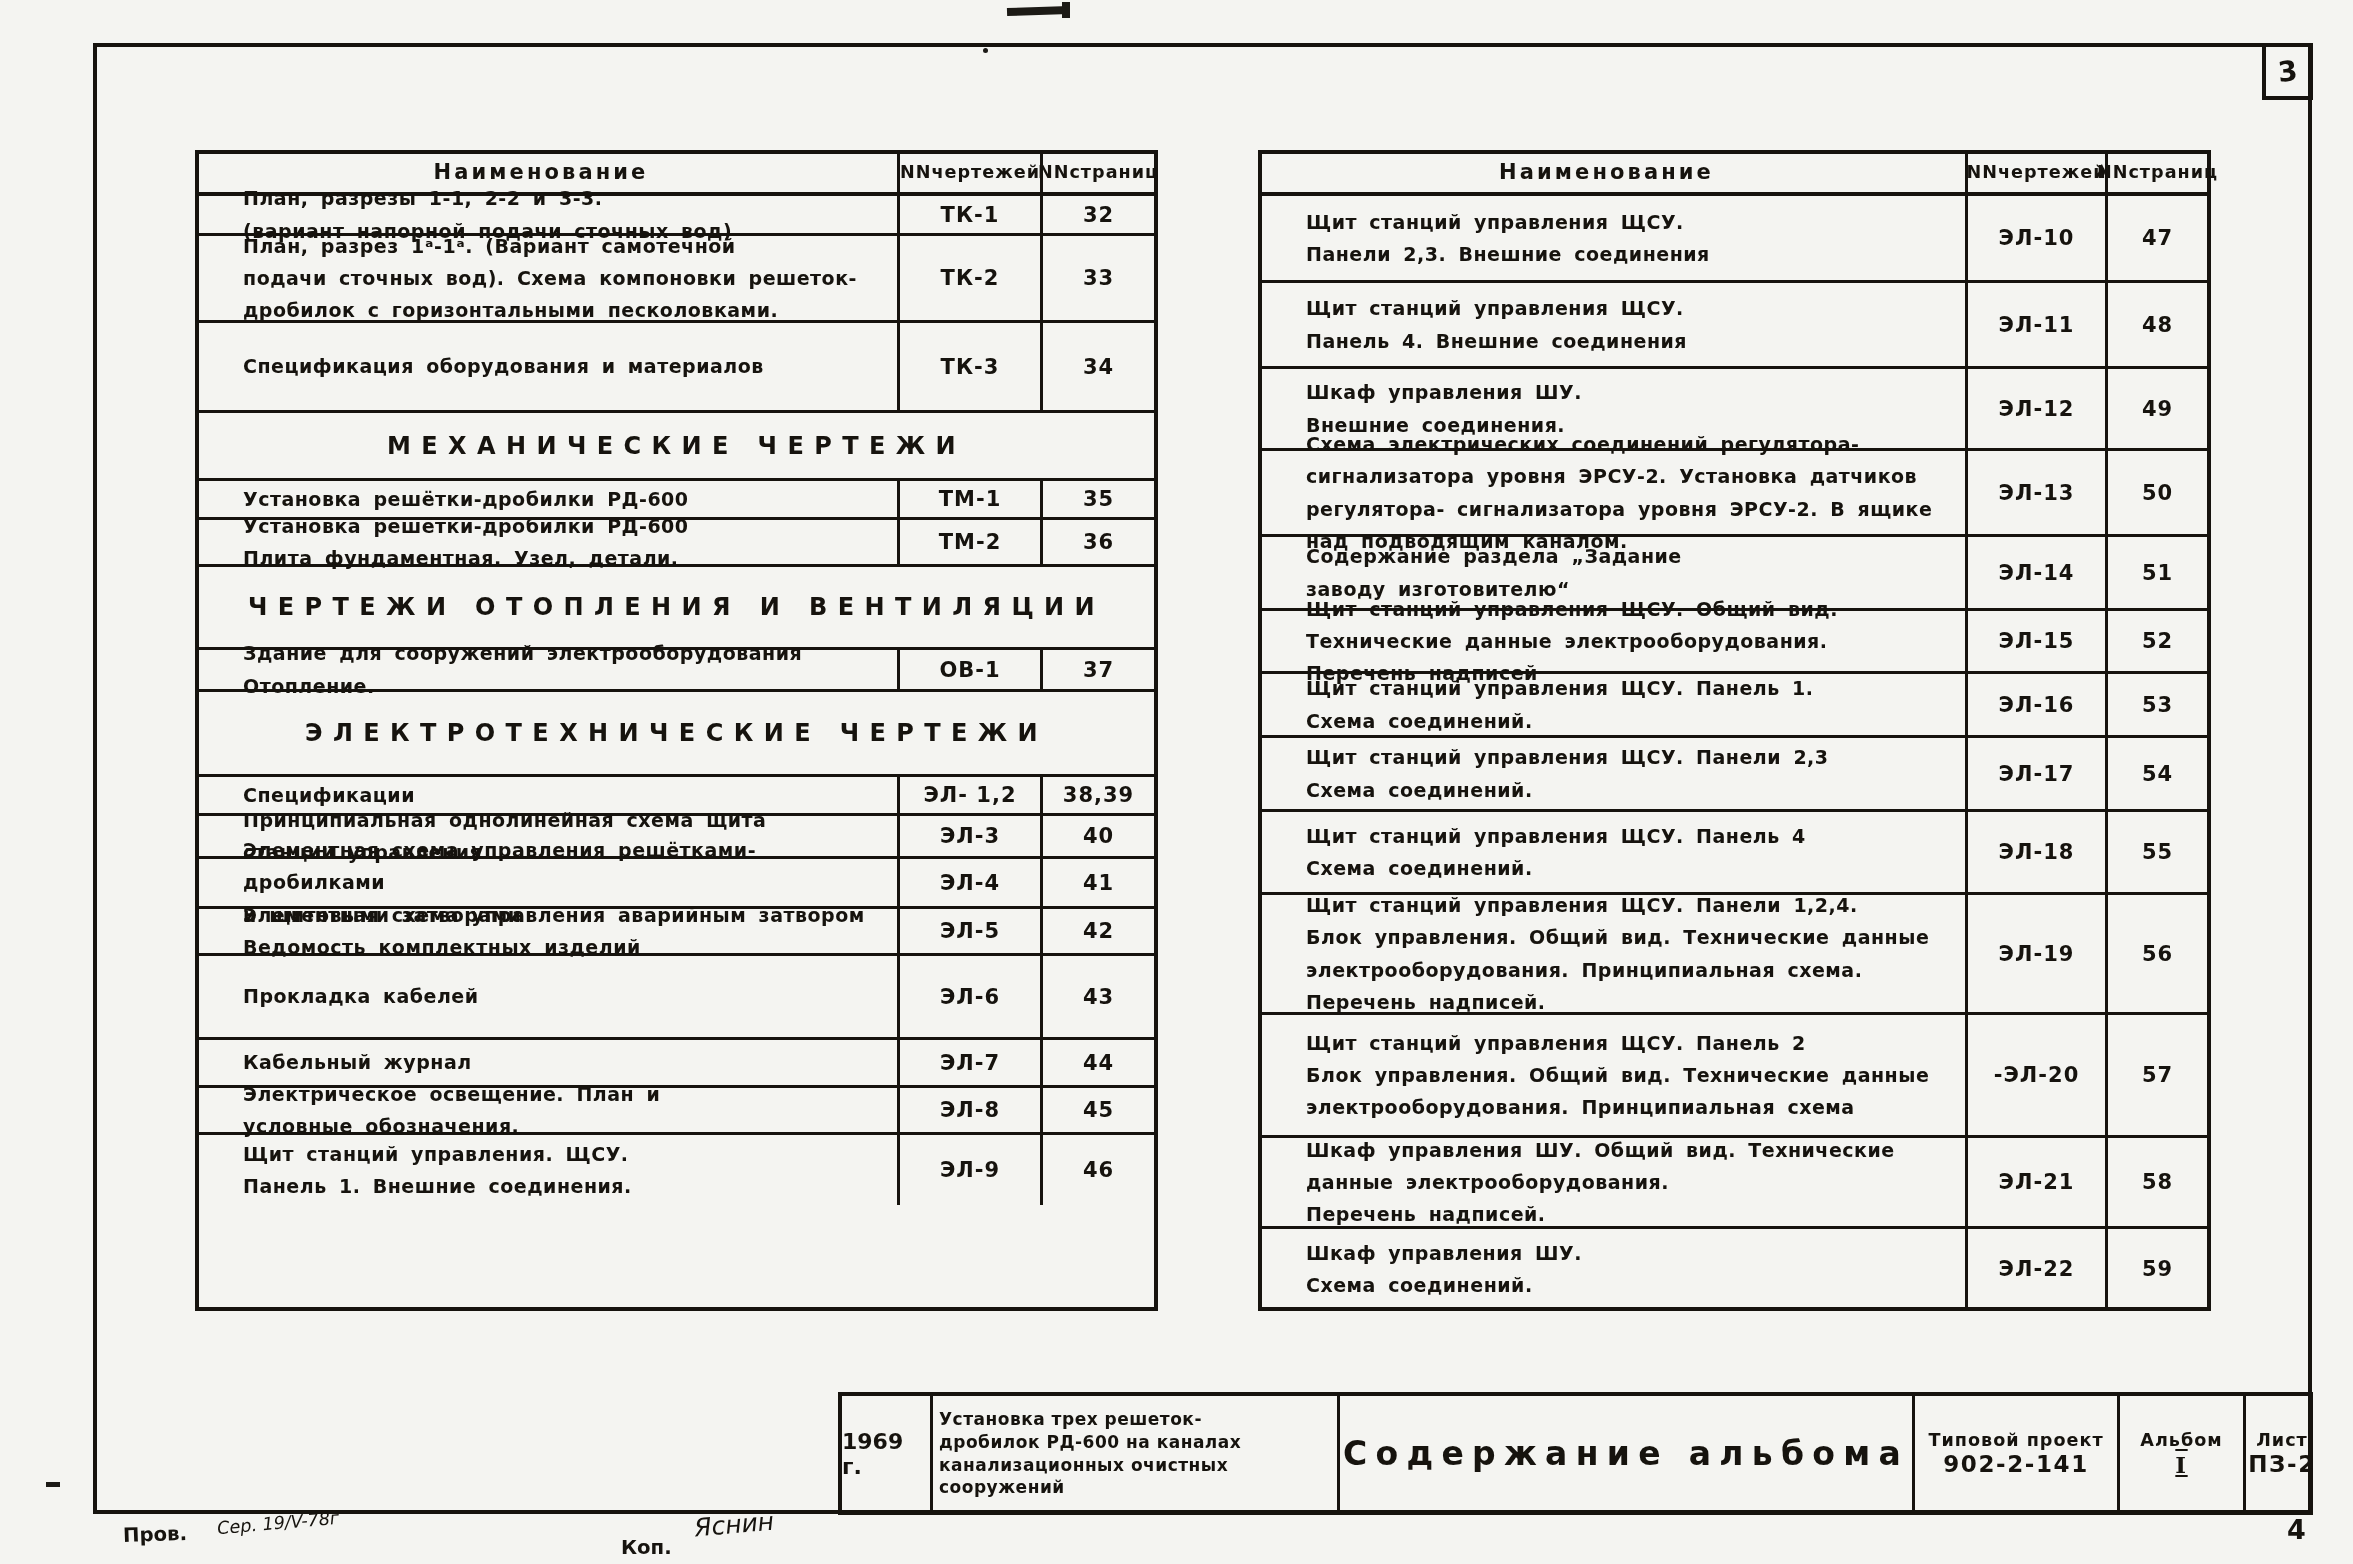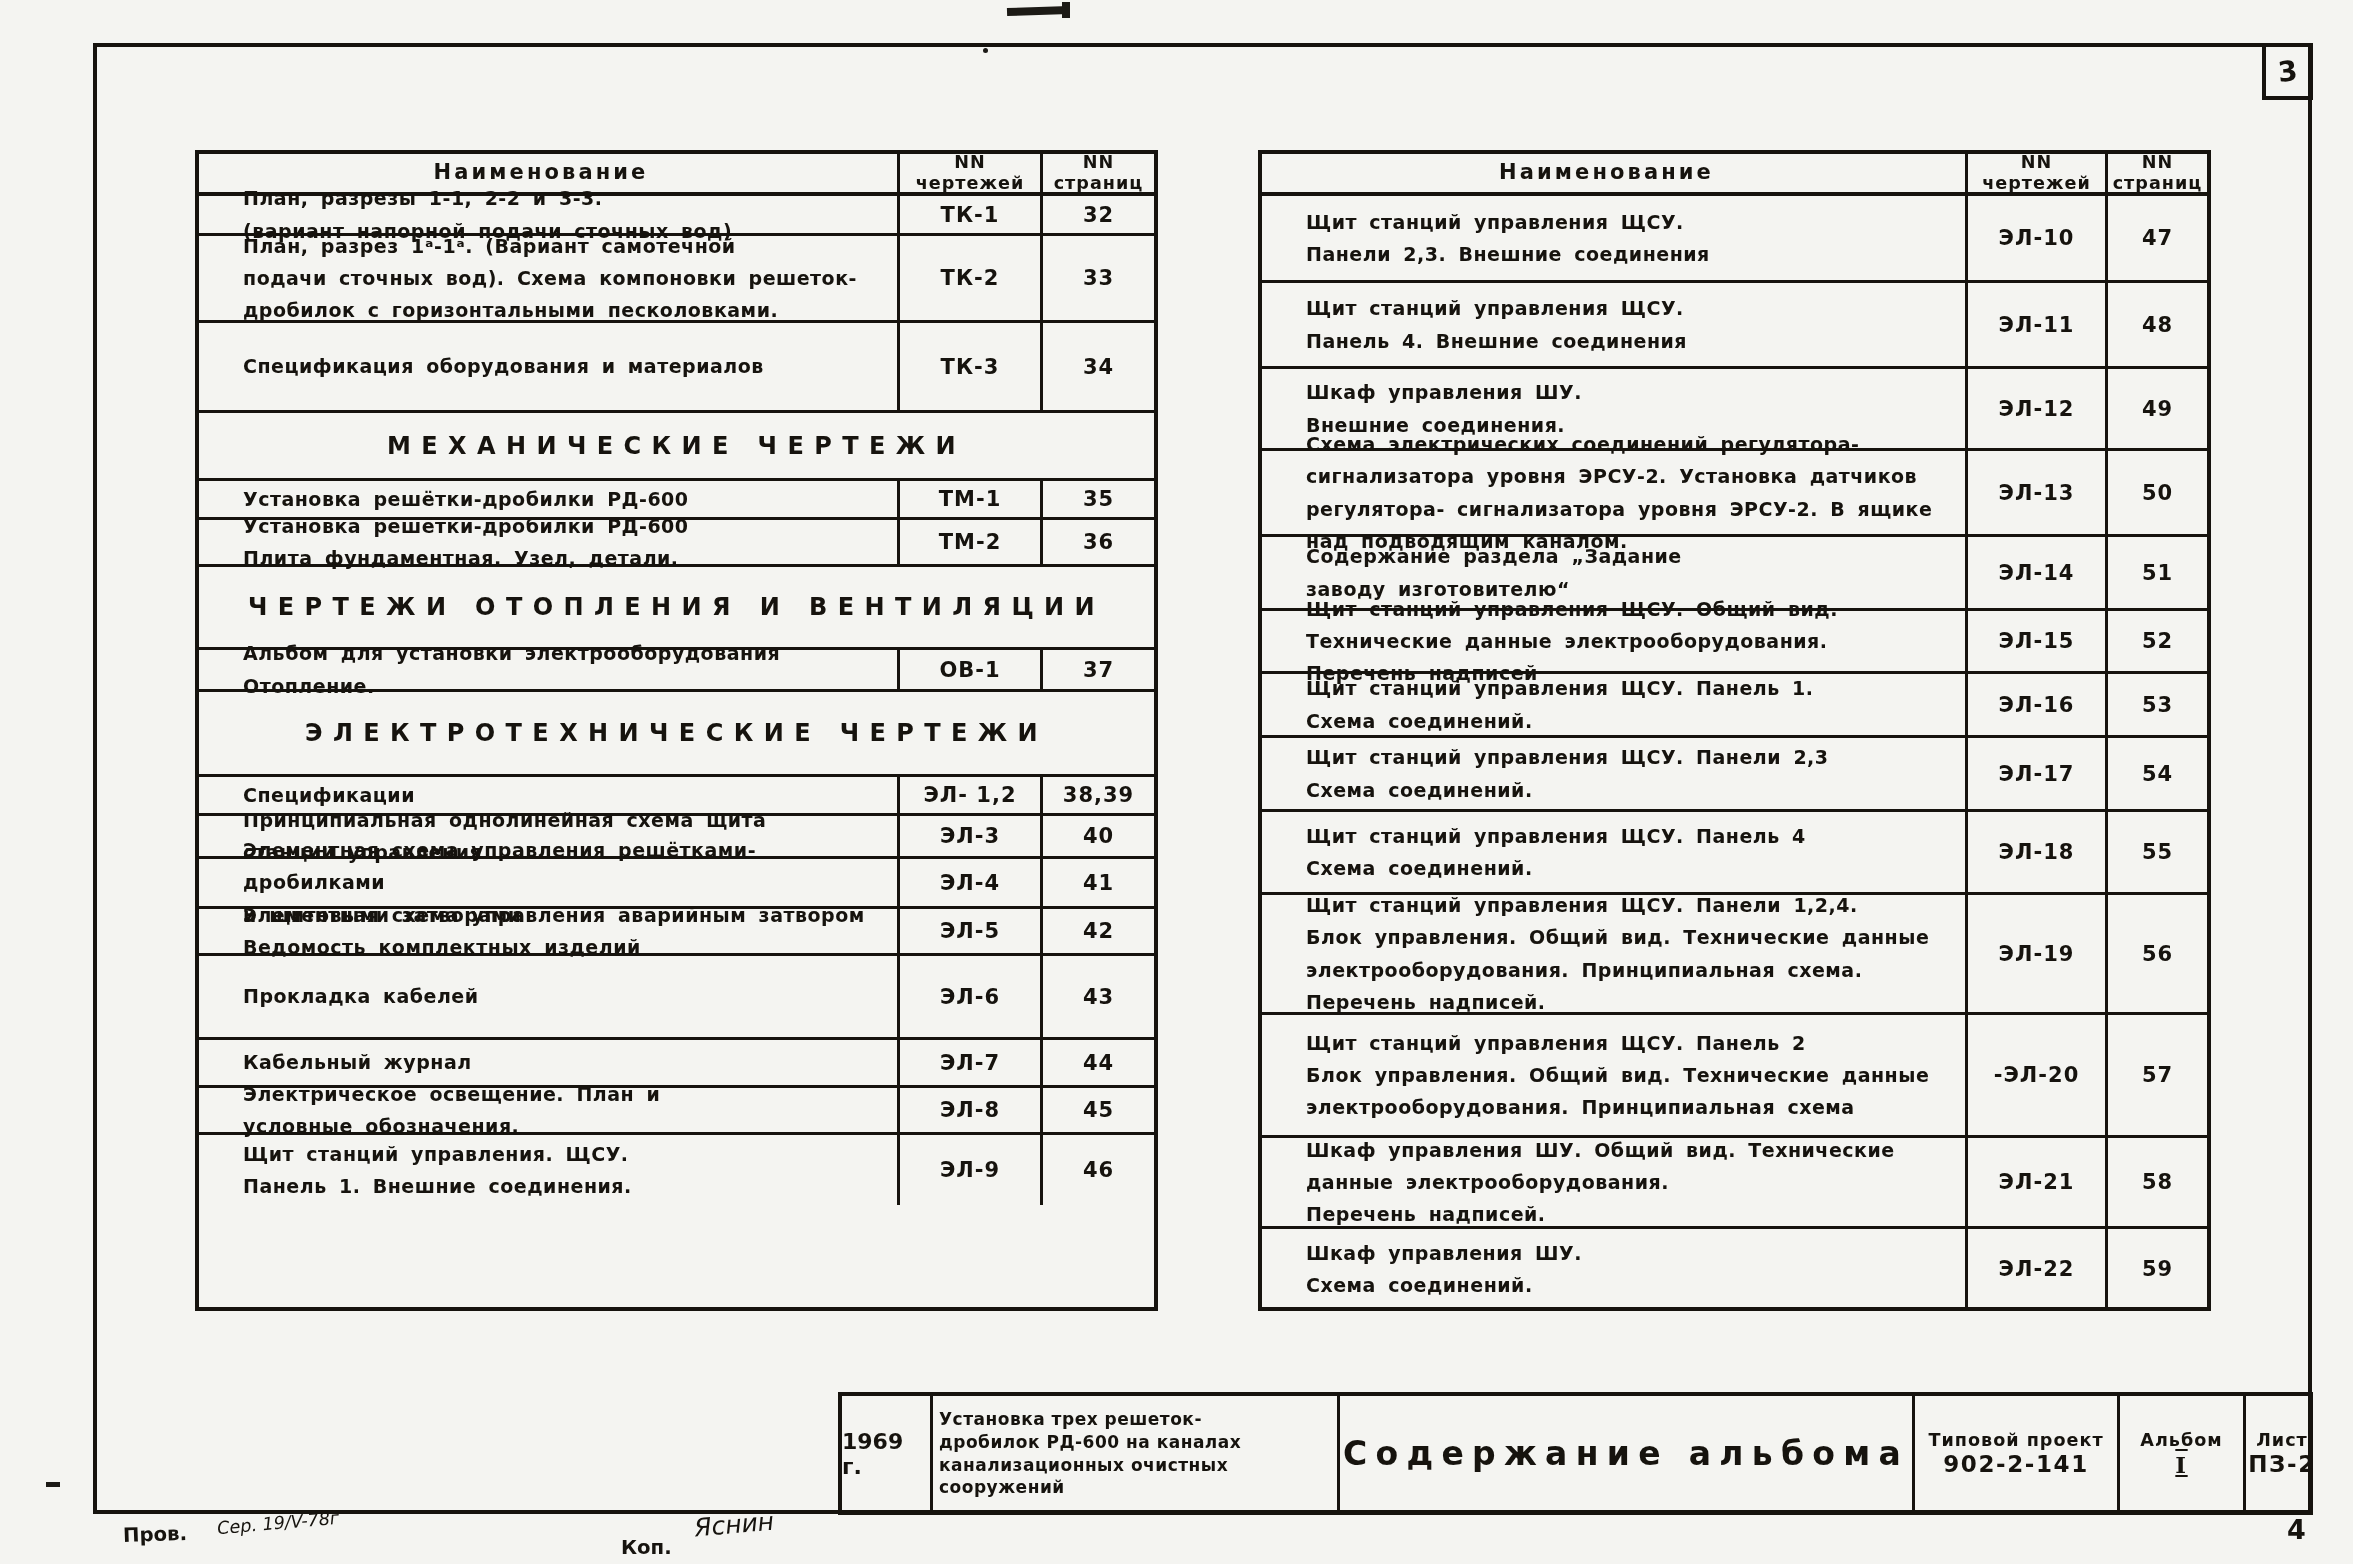--- a/index.html
+++ b/index.html
@@ -33,21 +33,21 @@
   .cn{justify-content:flex-start;padding-left:44px;padding-right:14px;
     text-align:left;font-size:19px;line-height:1.7;
     letter-spacing:0.5px;word-spacing:5.2px;white-space:pre-line;}
   .cd,.cp{font-size:21px;letter-spacing:1px;}
   .cp{border-right:none;}
   .sec{
     grid-column:1/-1;border-right:none;
     font-size:24px;letter-spacing:10.4px;white-space:nowrap;
   }
   .hd{font-size:21px;letter-spacing:3.1px;border-bottom:4.1px solid #16130e;}
-  .stack{display:flex;flex-direction:column;align-items:center;line-height:1.2;
+  .stack{display:flex;flex-direction:row;line-height:1.2;
     font-size:17.6px;letter-spacing:1px;}
   .b0{border-bottom:none;}
   
   .tblock{
     position:absolute;left:838px;top:1392px;width:1475px;height:123px;
     box-sizing:border-box;border:4.7px solid #16130e;display:grid;
     grid-template-columns:91px 407px 575px 205px 126px 72px;
   }
   .tc{border-right:3.6px solid #16130e;box-sizing:border-box;
     display:flex;flex-direction:column;align-items:center;justify-content:center;
@@ -122,21 +122,21 @@
     <div class="c cd">ТМ-1</div>
     <div class="c cp">35</div>
 
     <div class="c cn">Установка решётки-дробилки РД-600
 Плита фундаментная. Узел, детали.</div>
     <div class="c cd">ТМ-2</div>
     <div class="c cp">36</div>
 
     <div class="c sec">ЧЕРТЕЖИ ОТОПЛЕНИЯ И ВЕНТИЛЯЦИИ</div>
 
-    <div class="c cn">Альбом для установки электрооборудования
+    <div class="c cn">Здание для сооружений электрооборудования
 Отопление.</div>
     <div class="c cd">ОВ-1</div>
     <div class="c cp">37</div>
 
     <div class="c sec">ЭЛЕКТРОТЕХНИЧЕСКИЕ ЧЕРТЕЖИ</div>
 
     <div class="c cn">Спецификации</div>
     <div class="c cd">ЭЛ- 1,2</div>
     <div class="c cp">38,39</div>
 

